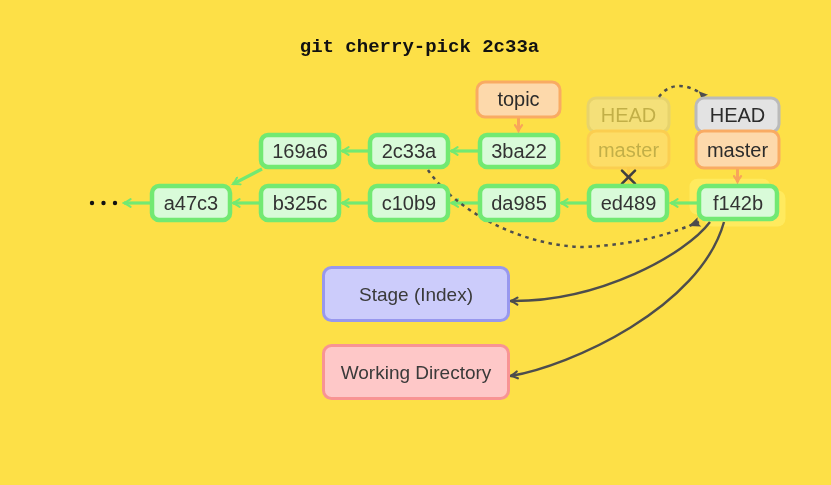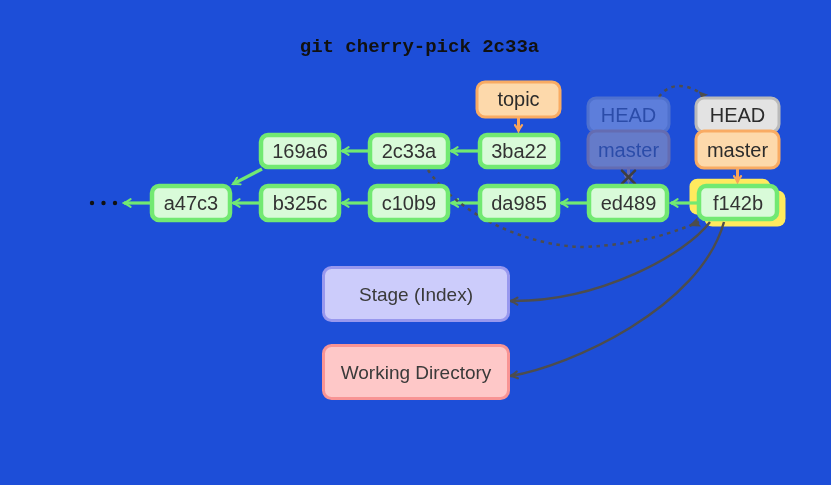--- a/index.html
+++ b/index.html
@@ -1,16 +1,16 @@
 <!DOCTYPE html>
 <html><head>
 <meta charset="utf-8">
 <style>
   html,body{margin:0;padding:0;background:#ffffff;}
-  .wrap{position:relative;width:831px;height:485px;overflow:hidden;background:#1d4ed8;}
+  .wrap{position:relative;width:831px;height:485px;overflow:hidden;background:#fde047;}
   svg{display:block;}
   text{font-family:"Liberation Sans",sans-serif;}
 </style>
 </head>
 <body>
 <div class="wrap">
 <svg width="831" height="485" viewBox="0 0 831 485">
   <defs>
     <marker id="gh" viewBox="0 0 10 10" refX="8.1" refY="5" markerWidth="10" markerHeight="10" orient="auto" markerUnits="userSpaceOnUse">
       <path d="M1.5,1.1 Q5.5,3.9 8.2,5 Q5.5,6.1 1.5,8.9" fill="none" stroke="#72e972" stroke-width="1.9" stroke-linecap="round"></path>

